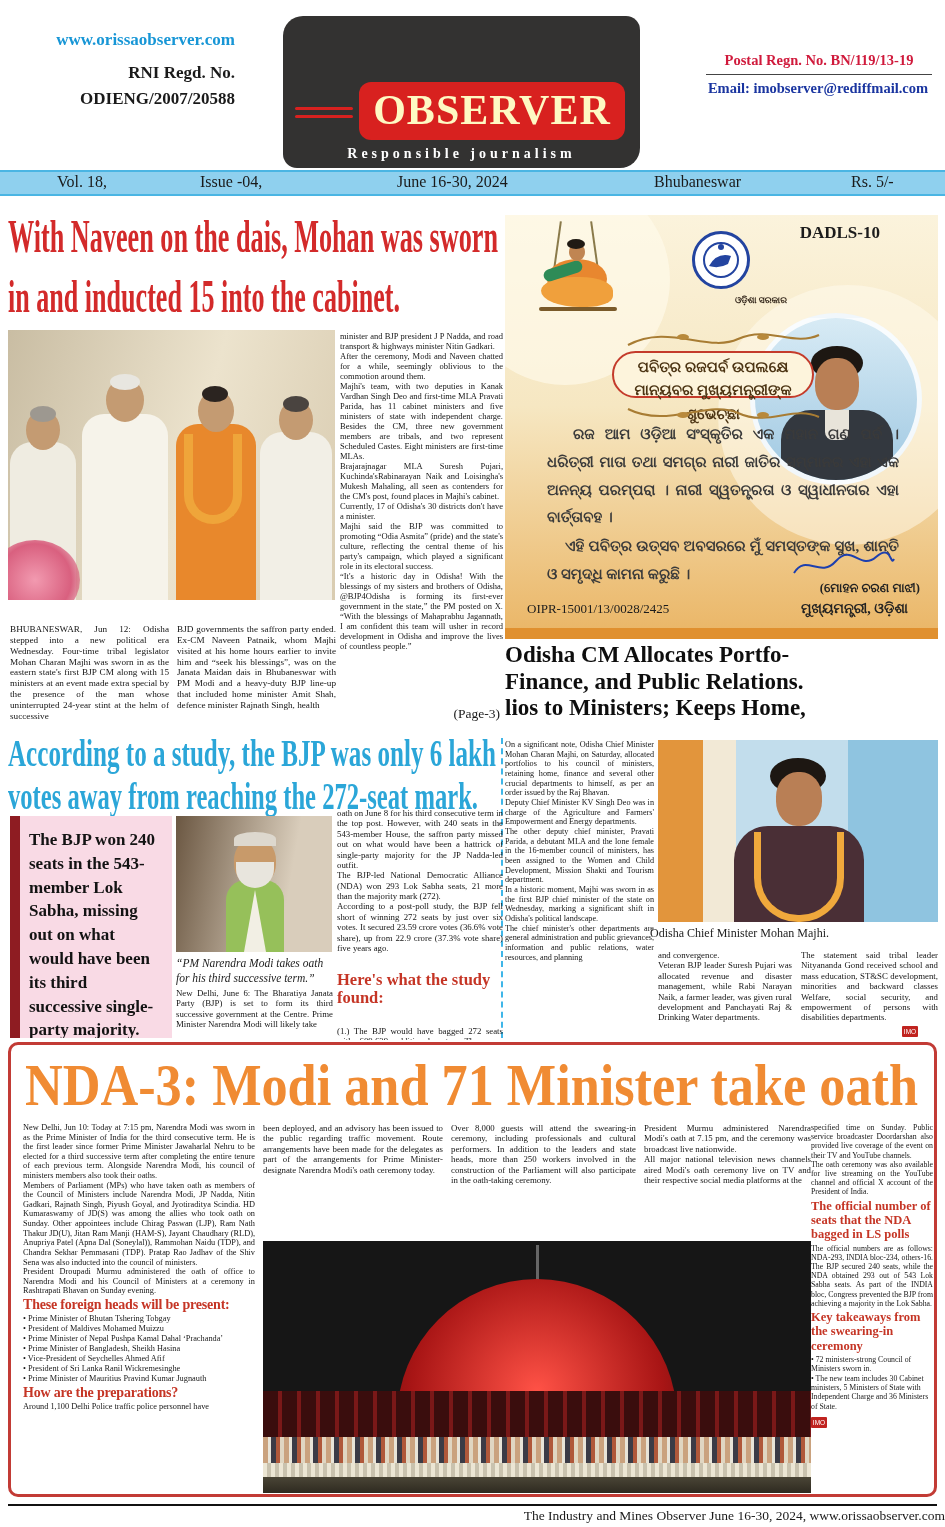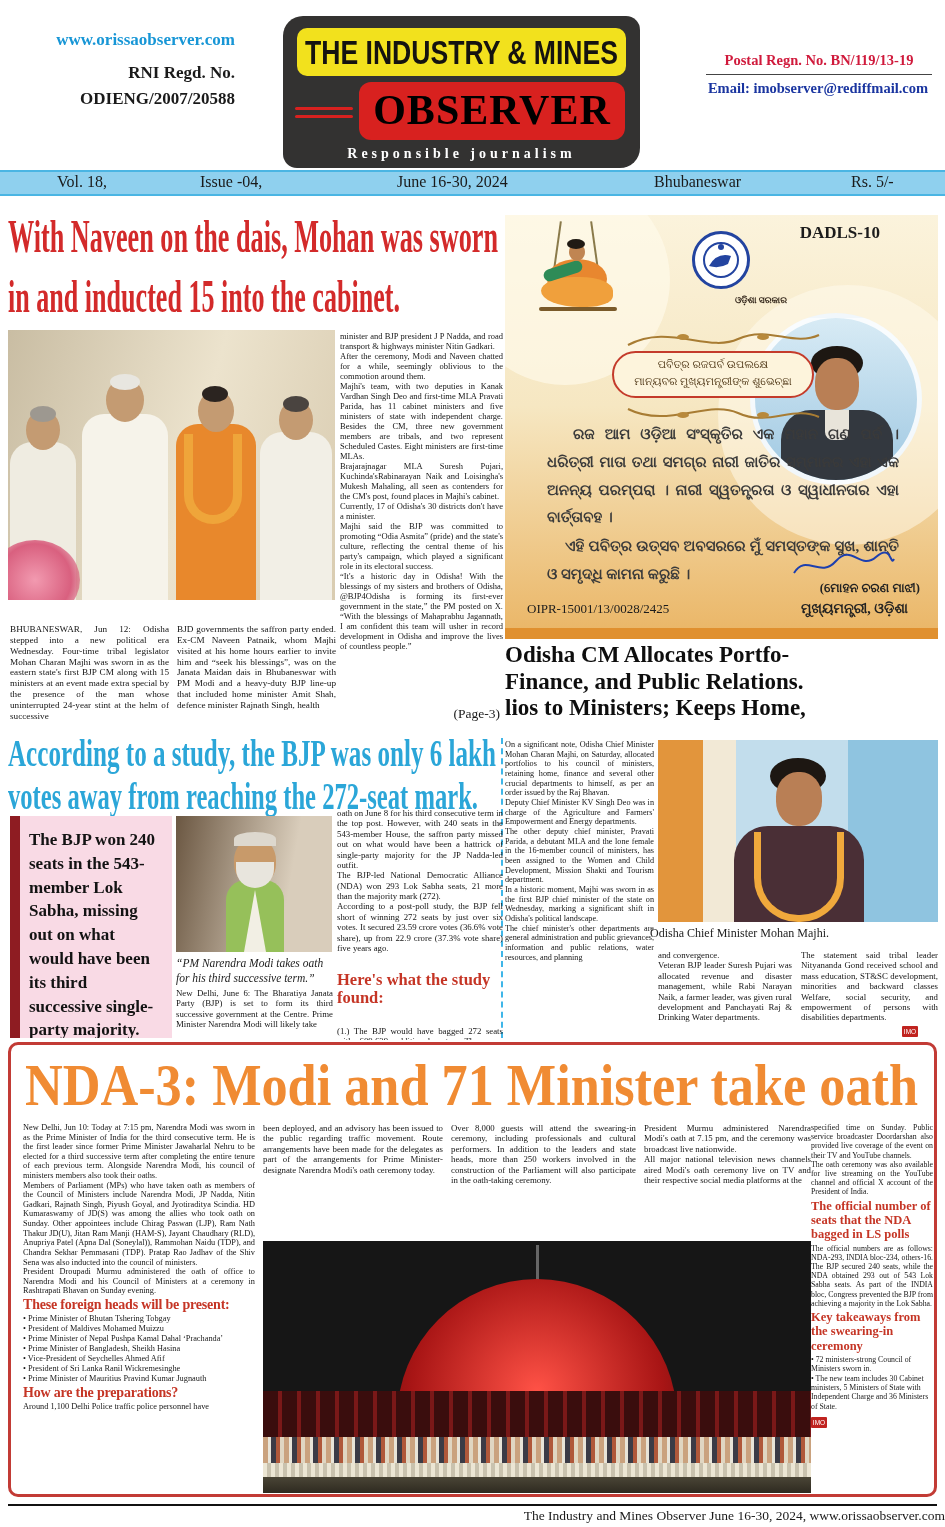--- a/index.html
+++ b/index.html
@@ -11,21 +11,21 @@
   .dense{font-size:8.8px;line-height:1.18;text-align:justify;white-space:pre-line;overflow:hidden;color:#151515}
   .cap{font-size:12px;color:#222}
   .capi{font-style:italic}
   .redsub{color:#c53525;font-weight:bold}
   svg text{font-family:"Liberation Serif",serif}
   
   .site{color:#1796d6;font-weight:bold;font-size:17px}
   .rni{font-weight:bold;font-size:17px;line-height:1.55;white-space:pre-line}
   .logo-box{background:#333231;border-radius:20px 14px 20px 14px;overflow:hidden}
   .logo-yellow{position:absolute;left:14px;top:12px;width:329px;height:48px;background:#f2e11d;border-radius:10px}
-  .logo-red{position:absolute;left:76px;top:66px;width:266px;height:58px;background:#d8211f;border-radius:12px;color:#000000;
+  .logo-red{position:absolute;left:76px;top:66px;width:266px;height:58px;background:#d8211f;border-radius:12px;color:#fef9c3;
             font-weight:bold;font-size:42px;text-align:center;line-height:56px;letter-spacing:1px}
   .logo-lines span{display:block;height:3px;background:#d8211f;margin:5px 0;border-radius:2px}
   .logo-tag{position:absolute;left:0;top:130px;width:100%;color:#fff;font-weight:bold;font-size:14px;letter-spacing:4px;text-align:center}
   .postal{color:#d01a3c;font-weight:bold;font-size:14.5px;text-align:center}
   .email{color:#1a35a0;font-weight:bold;font-size:14.5px;text-align:center}
   
   .datebar{left:0;top:170px;width:945px;height:26px;background:#8fd0ee;border-top:2px solid #4ab5e3;border-bottom:2px solid #4ab5e3;font-size:16px}
   .datebar span{position:absolute;top:1px}
   
   .photo{overflow:hidden;position:absolute}
@@ -38,21 +38,21 @@
   .garland{position:absolute;left:8px;top:44px;width:58px;height:90px;border:9px solid #f0a93c;border-top:none;border-radius:0 0 30px 30px;opacity:.9}
   .flower{position:absolute;left:-18px;bottom:-20px;width:90px;height:80px;border-radius:50%;
           background:radial-gradient(circle,#f29ab0,#d9607f 60%,rgba(217,96,127,0))}
   .photo2{background:linear-gradient(90deg,#e2953c 0 16%,#f2e9d6 16% 28%,#c2ddec 28% 68%,#8fc4e0 68%)}
   .photo3{background:linear-gradient(100deg,#6b5742,#d9cdbb 70%)}
   .photo4{background:#161616}
   
   .adbox{background:linear-gradient(180deg,#fbf3dc 0%,#f6e7c2 45%,#eab565 100%);overflow:hidden}
   .adcircle{position:absolute;border-radius:50%;background:rgba(255,251,235,.65)}
   .adpill{position:absolute;border:2.5px solid #c43b2b;border-radius:26px;background:#fdf4dc;
-          text-align:center;font-weight:normal;color:#4c3413;font-size:11px;line-height:1.55;padding-top:3px}
+          text-align:center;font-weight:bold;color:#4c3413;font-size:15px;line-height:1.55;padding-top:3px}
   .adbody{font-weight:600;color:#3a3a3a;font-size:15px;line-height:1.85;text-align:justify;white-space:pre-line}
   .emblem{position:absolute;width:58px;height:58px;border:3px solid #2344a0;border-radius:50%;background:#fff}
   .adstrip{position:absolute;left:0;bottom:0;width:100%;height:11px;background:#e0902f}
   
   .quote{background:#f9dae5;border-left:10px solid #8e1c22;padding:12px 9px;font-size:17px;font-weight:bold;line-height:1.4;color:#131313;overflow:hidden}
   
   .a2hl div{font-size:23px;font-weight:bold;line-height:1.16;color:#0e0e0e;white-space:nowrap}
   
   .ndabox{border:3px solid #c23b35;border-radius:10px}
   .bcol{font-size:8.3px;line-height:1.16}
@@ -69,25 +69,20 @@
 </head>
 <body>
 
 <div id="page">
 
   <div class="abs site ctr" style="left:10px;top:30px;width:225px">www.orissaobserver.com</div>
   <div class="abs rni ctr" style="left:10px;top:60px;width:225px">RNI Regd. No.
 ODIENG/2007/20588</div>
 
   <div class="abs logo-box" style="left:283px;top:16px;width:357px;height:152px">
-    <div class="logo-yellow">
-      <svg width="329" height="48">
-        <text x="8" y="36" textLength="313" lengthAdjust="spacingAndGlyphs" style="font-family:'Liberation Sans',sans-serif;font-weight:bold;font-size:33px;fill:#151310">THE INDUSTRY &amp; MINES</text>
-      </svg>
-    </div>
     <div class="abs logo-lines" style="left:12px;top:86px;width:58px">
         <span></span>
         <span></span>
       </div>
     <div class="logo-red">OBSERVER</div>
     <div class="logo-tag">Responsible journalism</div>
   </div>
 
   <div class="abs postal" style="left:700px;top:52px;width:238px">Postal Regn. No. BN/119/13-19</div>
   <div class="abs" style="left:706px;top:74px;width:226px;border-top:1.5px solid #444"></div>

